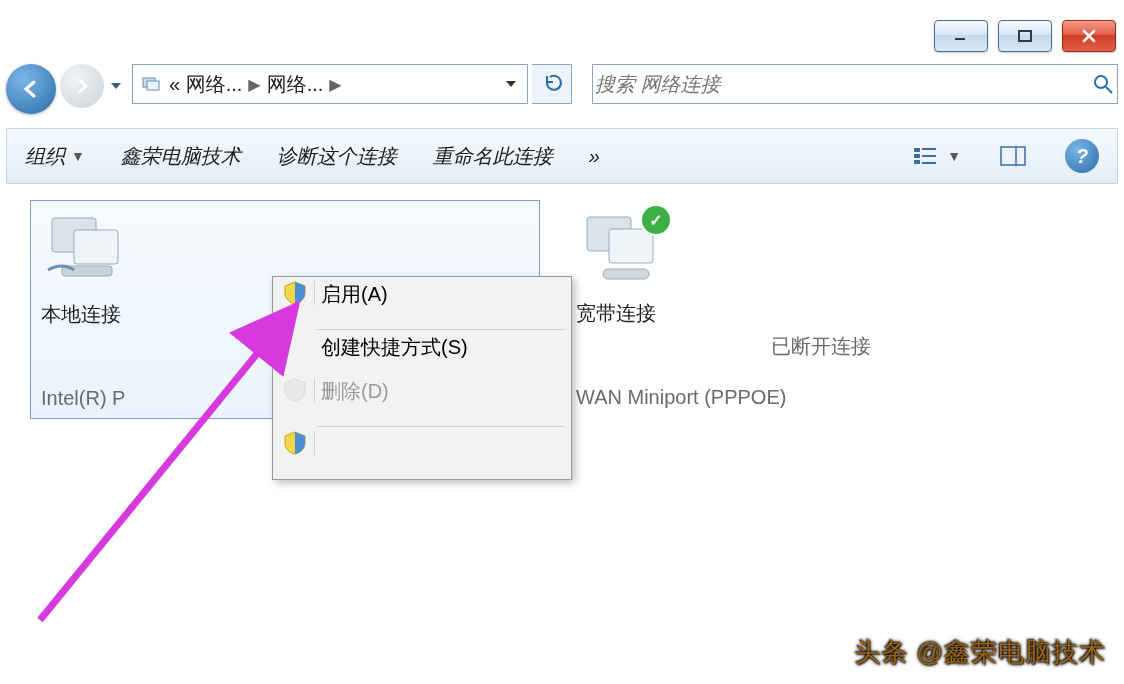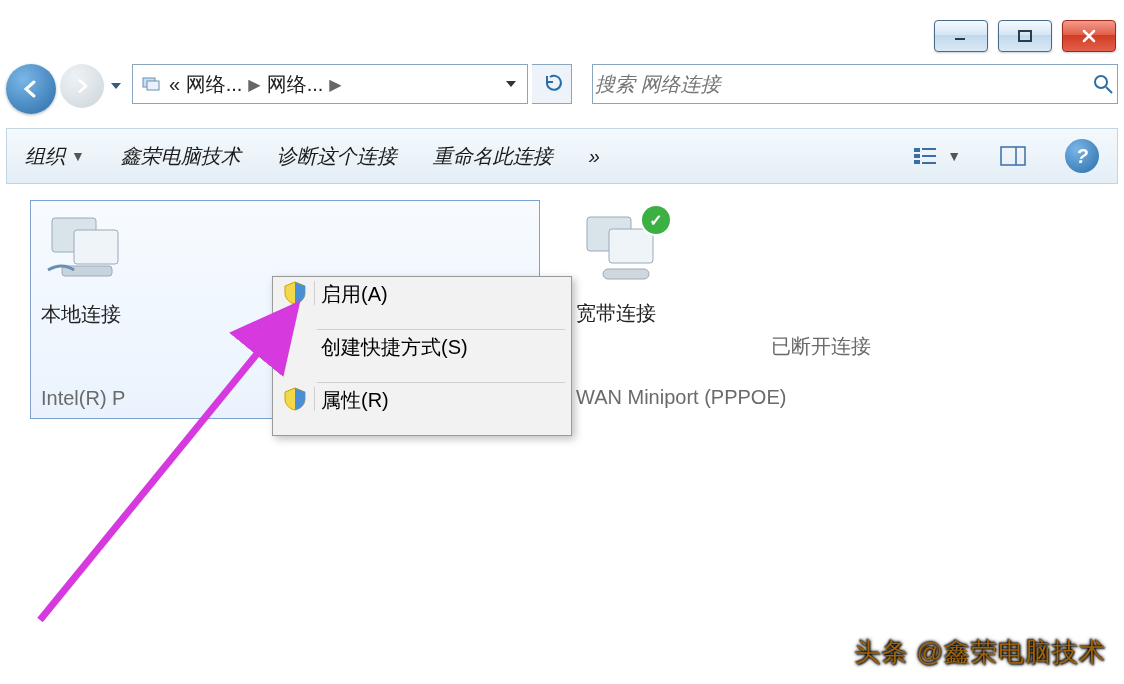--- a/index.html
+++ b/index.html
@@ -222,29 +222,36 @@
           <path d="M11 1 L21 5 V12 C21 18 16 22 11 23 Z" fill="#4a8fd6"></path>
         </svg>
     </div>
     <div class="lab">启用(A)</div>
   </div>
   <hr>
   <div class="row">
     <div class="ico gutter"></div>
     <div class="lab">创建快捷方式(S)</div>
   </div>
+  <div class="row disabled">
+    <div class="ico gutter">
+      <svg class="shield" width="22" height="24" viewBox="0 0 22 24" style="opacity:.35">
+          <path d="M11 1 L21 5 V12 C21 18 16 22 11 23 C6 22 1 18 1 12 V5 Z" fill="#ddd" stroke="#aaa"></path>
+        </svg>
+    </div>
+    <div class="lab">删除(D)</div>
+  </div>
   <hr>
   <div class="row">
     <div class="ico gutter">
       <svg class="shield" width="22" height="24" viewBox="0 0 22 24">
           <path d="M11 1 L21 5 V12 C21 18 16 22 11 23 C6 22 1 18 1 12 V5 Z" fill="#f3d94a" stroke="#c9a300"></path>
           <path d="M11 1 L21 5 V12 C21 18 16 22 11 23 Z" fill="#4a8fd6"></path>
         </svg>
     </div>
-    <div class="lab">属性(R)</div>
   </div>
 </div>
 
 <svg class="arrow" width="290" height="370">
   <defs>
     <marker id="ahead" markerWidth="12" markerHeight="12" refX="9" refY="5" orient="auto">
       <path d="M0 0 L10 5 L0 10 Z" fill="#d63adf"></path>
     </marker>
   </defs>
   <line x1="10" y1="360" x2="266" y2="46" stroke="#d63adf" stroke-width="7" marker-end="url(#ahead)"></line>

